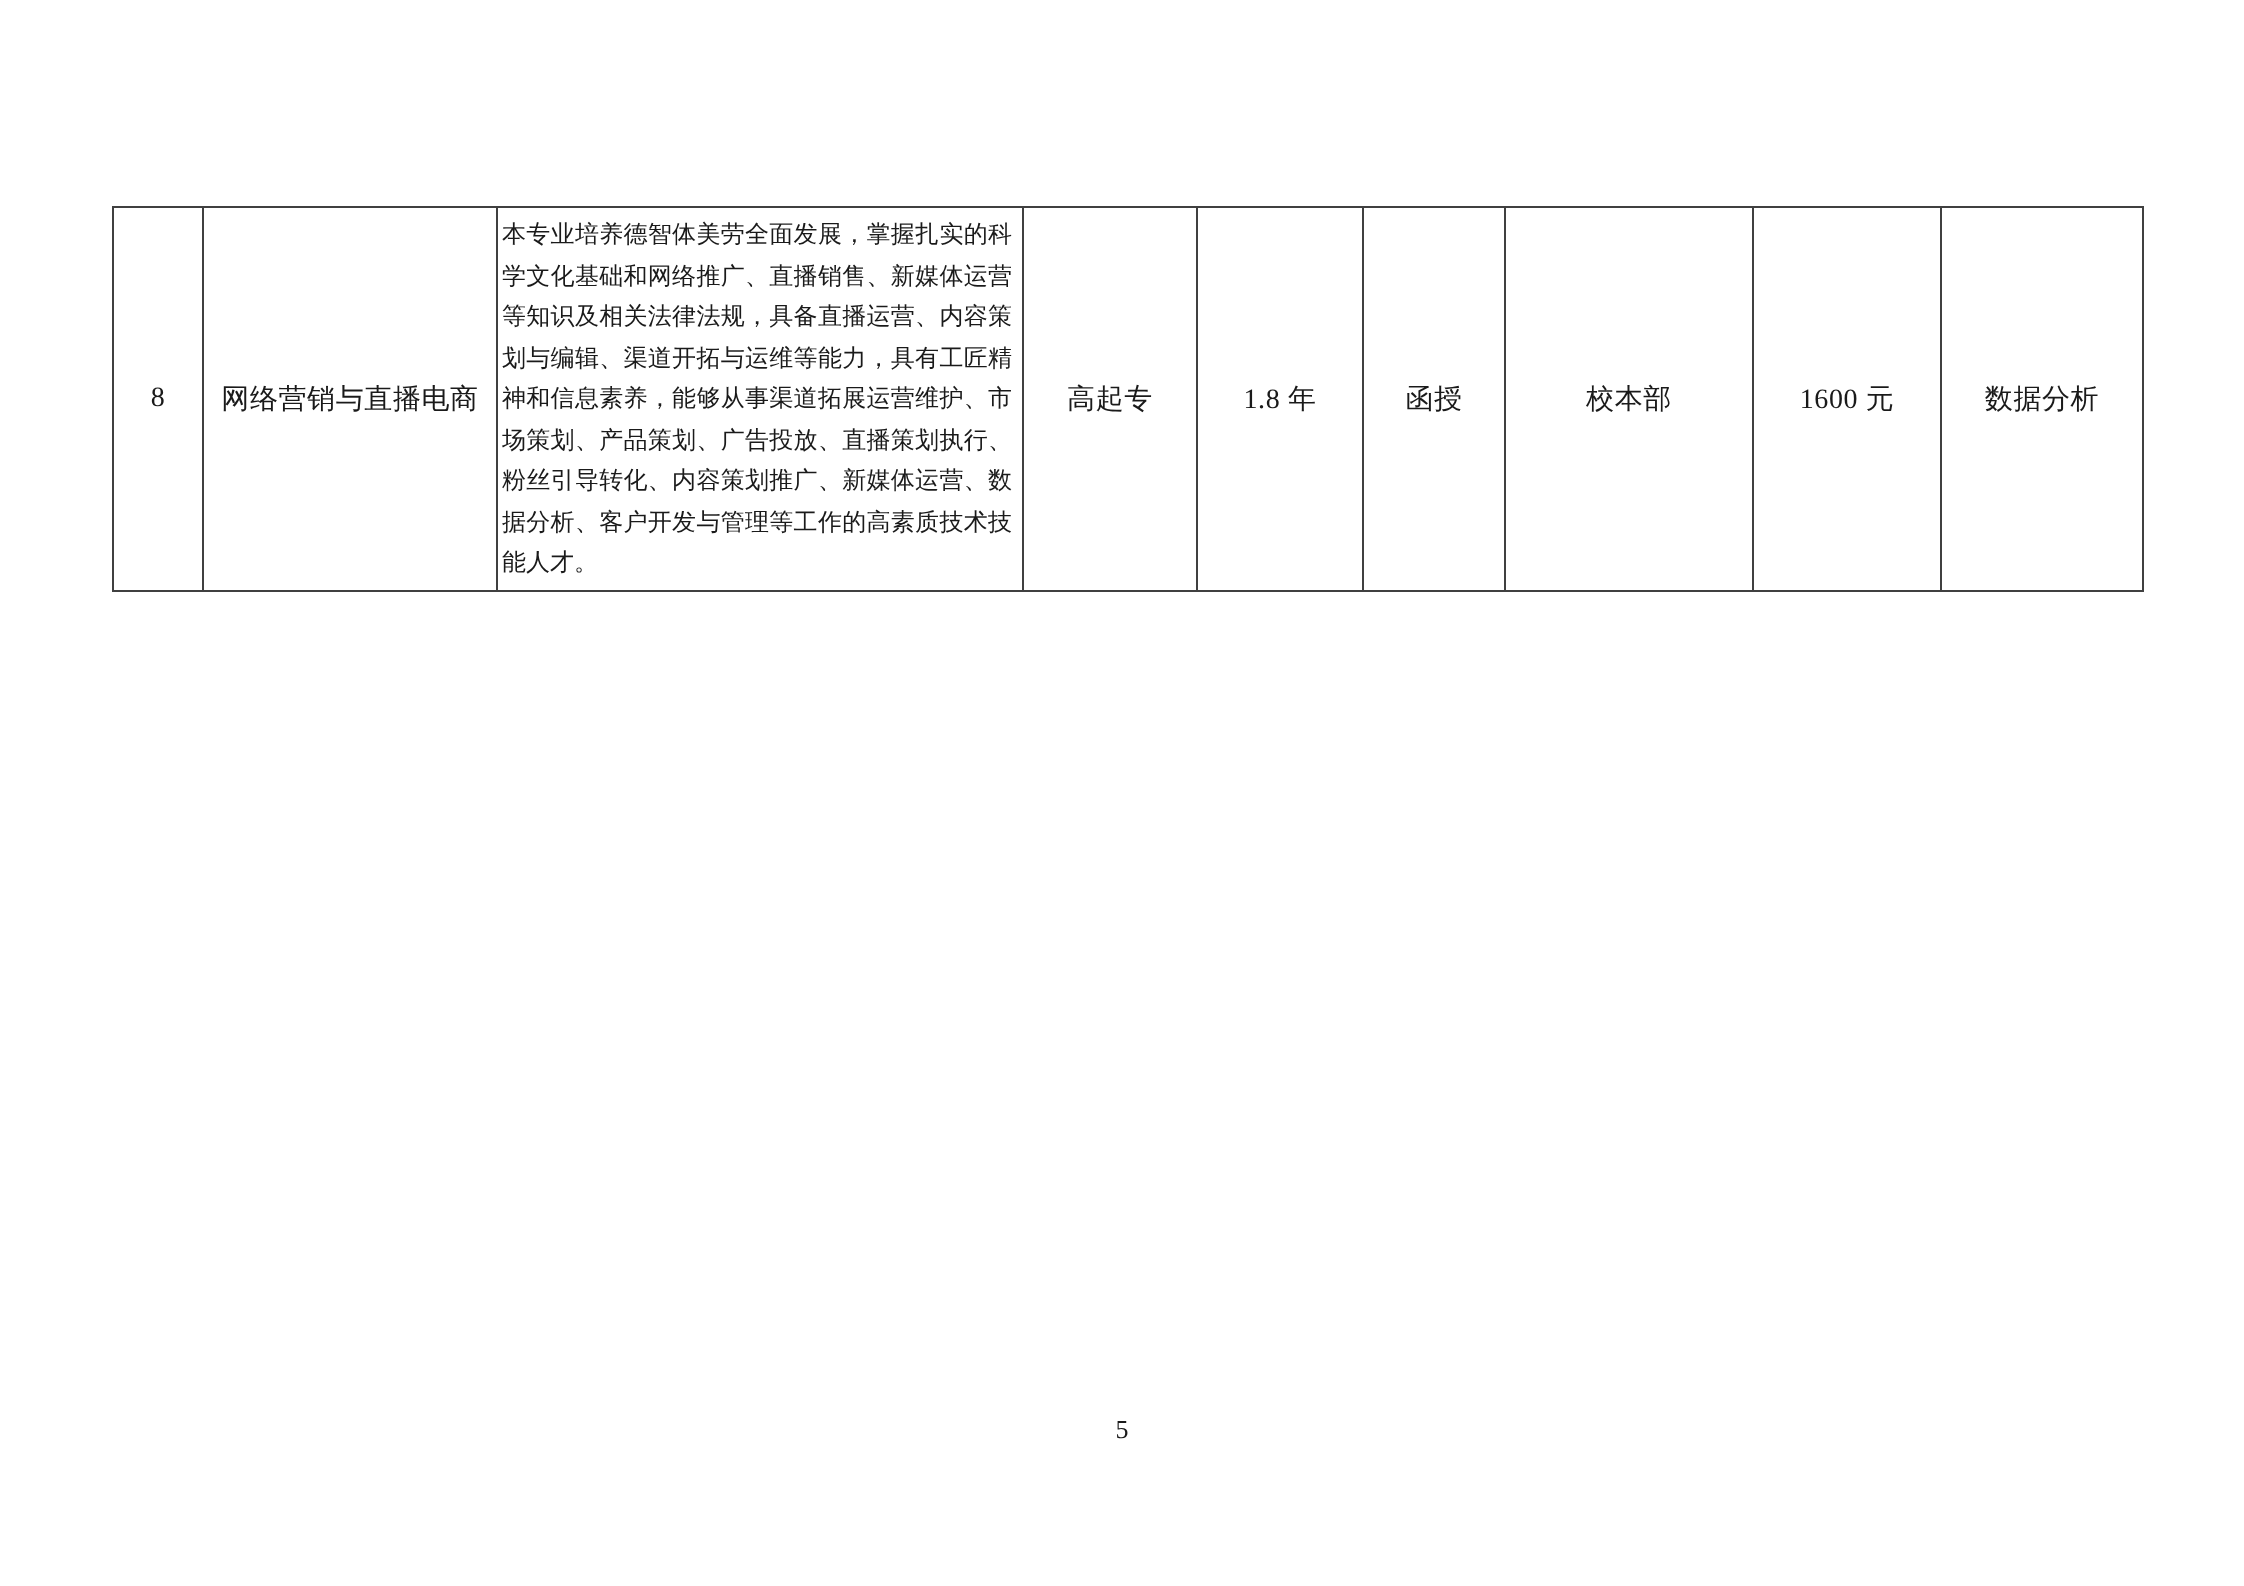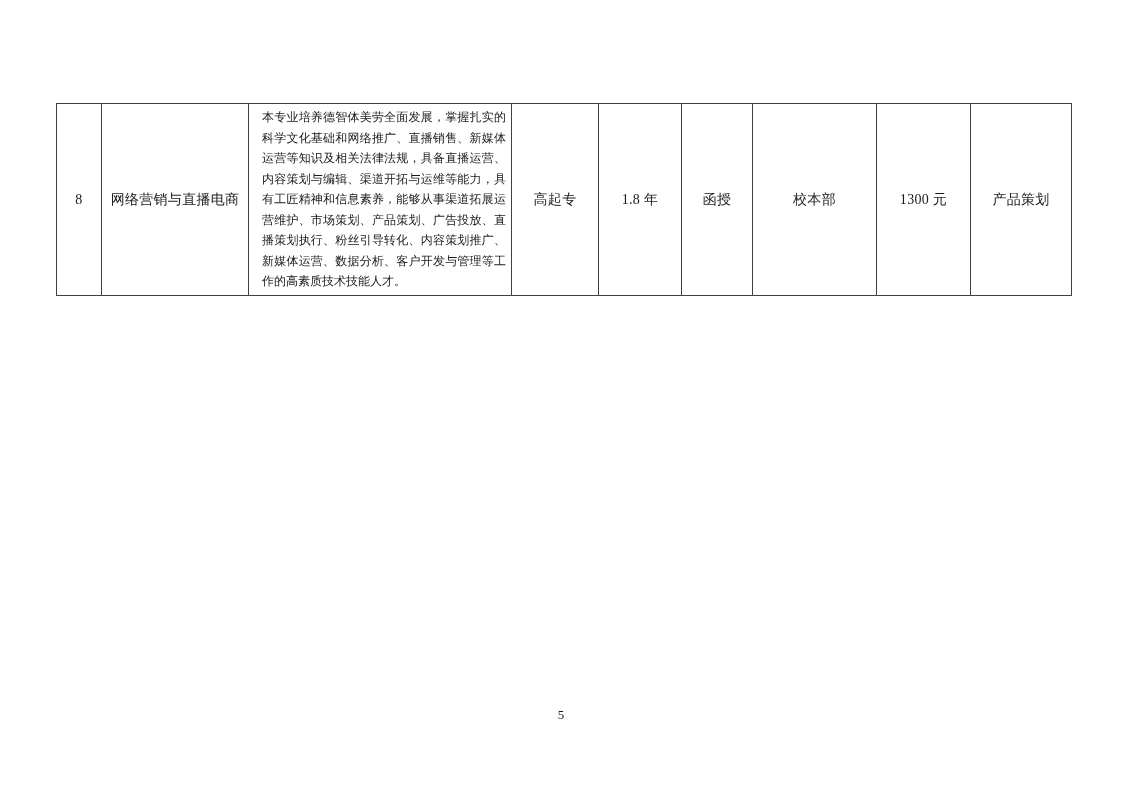--- a/index.html
+++ b/index.html
@@ -35,21 +35,21 @@
   }
   td.cell-center {
     text-align: center;
     vertical-align: middle;
     font-size: 14px;
     letter-spacing: 0.3px;
     white-space: nowrap;
   }
   td.cell-desc {
     vertical-align: top;
-    padding: 3px 5px 2px 13px;
+    padding: 3px 5px 2px 2px;
     font-size: 12px;
     line-height: 20.5px;
     text-align: justify;
     text-justify: inter-character;
     letter-spacing: 0;
   }
   .page-number {
     position: absolute;
     left: 0;
     right: 0;
@@ -78,21 +78,21 @@
     </colgroup>
     <tbody>
       <tr>
         <td class="cell-center">8</td>
         <td class="cell-center">网络营销与直播电商</td>
         <td class="cell-desc">本专业培养德智体美劳全面发展，掌握扎实的科学文化基础和网络推广、直播销售、新媒体运营等知识及相关法律法规，具备直播运营、内容策划与编辑、渠道开拓与运维等能力，具有工匠精神和信息素养，能够从事渠道拓展运营维护、市场策划、产品策划、广告投放、直播策划执行、粉丝引导转化、内容策划推广、新媒体运营、数据分析、客户开发与管理等工作的高素质技术技能人才。</td>
         <td class="cell-center">高起专</td>
         <td class="cell-center">1.8 年</td>
         <td class="cell-center">函授</td>
         <td class="cell-center">校本部</td>
-        <td class="cell-center">1300 元</td>
-        <td class="cell-center">产品策划</td>
+        <td class="cell-center">1600 元</td>
+        <td class="cell-center">数据分析</td>
       </tr>
     </tbody>
   </table>
 
   <div class="page-number">5</div>
 
 </div>
 
 </body></html>

